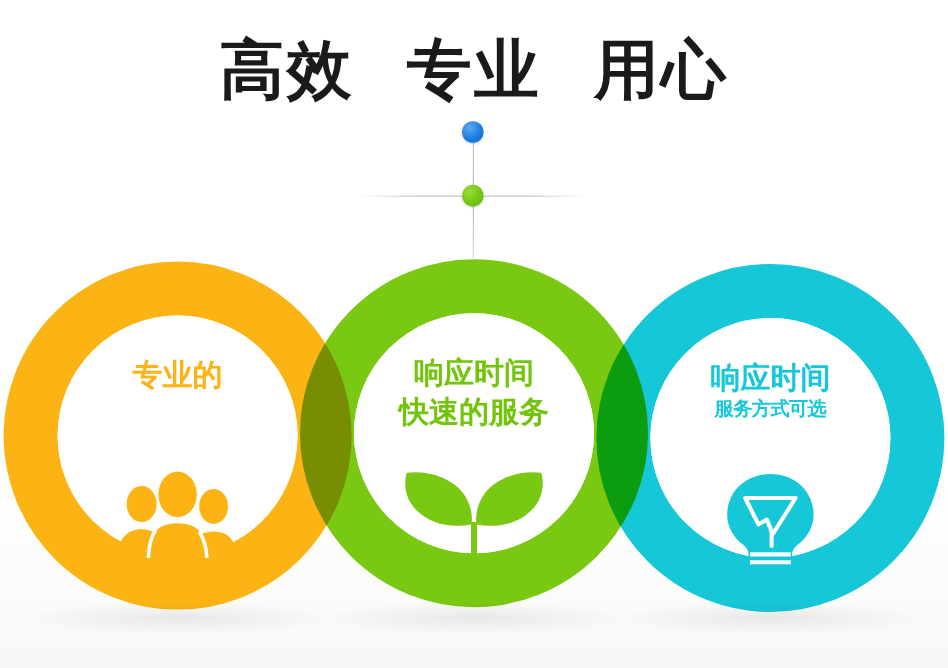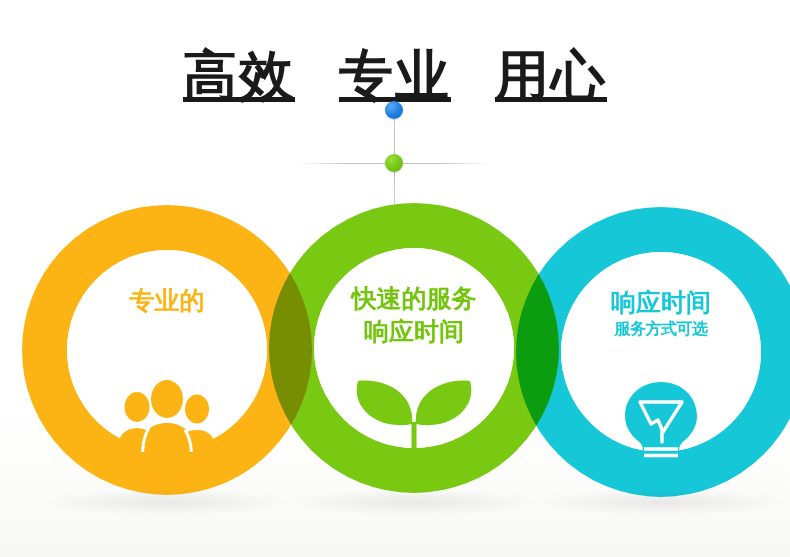--- a/index.html
+++ b/index.html
@@ -22,21 +22,21 @@
     position:absolute;
     top:28px;left:0;width:790px;
     text-align:center;
     font-size:54px;
     font-weight:bold;
     letter-spacing:2px;
     color:#1a1a1a;
     line-height:62px;
     white-space:nowrap;
   }
-  #headline .hl-word{display:inline-block;margin:16px 22px;text-decoration:underline;}
+  #headline .hl-word{display:inline-block;margin:0 22px;}
 
   
   #connector{
     position:absolute;
     left:0;top:95px;width:790px;height:120px;
     pointer-events:none;
   }
   .conn-vline{
     position:absolute;
     left:394px;top:12px;
@@ -60,24 +60,23 @@
   }
   .conn-dot-green{
     left:385px;top:59px;width:18px;height:18px;
     background:radial-gradient(circle at 35% 30%,#9bdc3a 0%,#72c614 55%,#62b00c 100%);
     box-shadow:0 1px 2px rgba(0,0,0,.18);
   }
 
   
   #rings{
     position:absolute;
-    left:0;top:203px;
+    left:0;top:216px;
     width:728px;height:300px;
     isolation:isolate;
-    margin-left:19px;
   }
   .ring{
     position:absolute;
     width:290px;height:290px;
     border-radius:50%;
     top:2px;
     mix-blend-mode:multiply;
     box-sizing:border-box;
   }
   .ring-orange{left:3px; border:45px solid #fbb413;}
@@ -185,22 +184,22 @@
           <g fill="none" stroke="#ffffff" stroke-width="3">
             <path d="M34 46 C30 52 28 60 27.6 70"></path>
             <path d="M70 48 C74 54 76 61 76.4 70"></path>
           </g>
         </svg>
       </div>
     </div>
 
     <div class="hub hub-green">
       <div class="hub-text t-green">
+        <span class="tl">响应时间</span>
         <span class="tl">快速的服务</span>
-        <span class="tl">响应时间</span>
       </div>
       <div class="hub-icon sprout-wrap">
         <svg width="124" height="90" viewBox="0 0 124 90" aria-hidden="true">
           <g fill="#79c812">
 
             <path d="M60 50 C40 54 18 48 8 30 C4 22 4 13 6 7 C22 5 42 10 53 24 C59 32 61 42 60 50 Z"></path>
 
             <path d="M64 50 C84 54 106 48 116 30 C120 22 120 13 118 7 C102 5 82 10 71 24 C65 32 63 42 64 50 Z"></path>
 
             <rect x="59.5" y="48" width="5" height="38"></rect>

